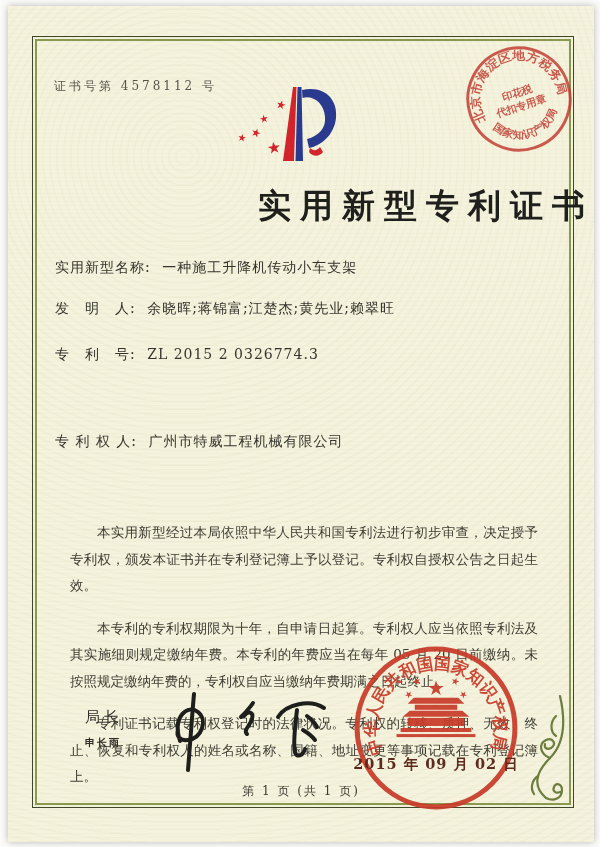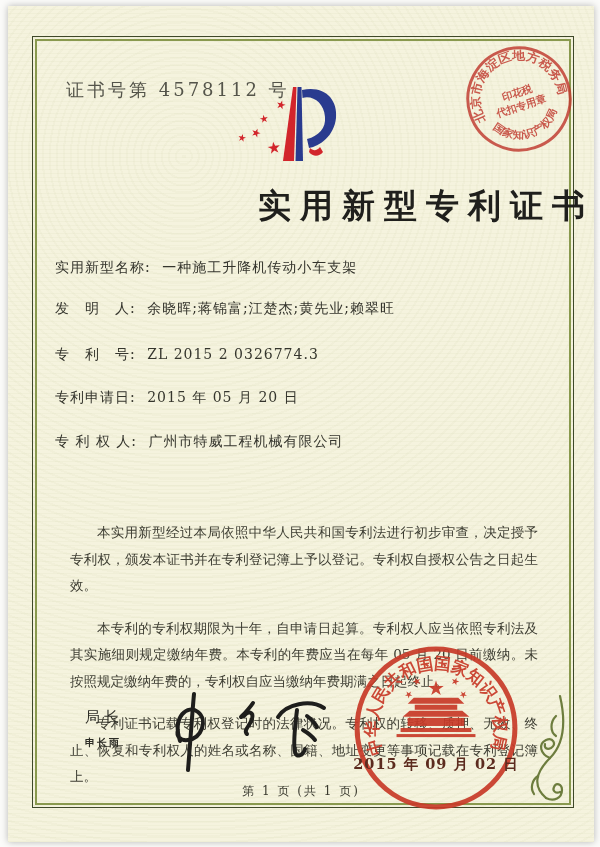--- a/index.html
+++ b/index.html
@@ -19,22 +19,22 @@
   }
   .frame-outer{
     position:absolute;left:24px;top:30px;right:20px;bottom:34px;
     border:1px solid #3e4829;
   }
   .frame-inner{
     position:absolute;inset:2px;
     border:2px solid #89994e;
   }
   .cert-no{
-    position:absolute;left:58px;top:72px;
-    font-size:18px;letter-spacing:3px;color:#54544a;
+    position:absolute;left:46px;top:72px;
+    font-size:12px;letter-spacing:3px;color:#54544a;
   }
   .logo{position:absolute;left:217px;top:78px;width:150px;height:95px;}
   .title{
     position:absolute;left:0;right:0;top:178px;text-align:right;
     font-size:33px;font-weight:700;letter-spacing:9px;color:#1f1f1c;
   }
   .fields{position:absolute;left:47px;top:253px;right:40px;height:250px;}
   .field-row{position:absolute;left:0;right:0;font-size:14px;color:#35352d;letter-spacing:1px;white-space:nowrap;}
   .field-row .lbl{display:inline-block;}
   .field-row .val{display:inline-block;margin-left:6px;}
@@ -111,24 +111,20 @@
       <span class="val">一种施工升降机传动小车支架</span>
     </div>
     <div class="field-row r1">
       <span class="lbl">发　明　人:</span>
       <span class="val">余晓晖;蒋锦富;江楚杰;黄先业;赖翠旺</span>
     </div>
     <div class="field-row r2">
       <span class="lbl">专　利　号:</span>
       <span class="val">ZL 2015 2 0326774.3</span>
     </div>
-    <div class="field-row r3">
-      <span class="lbl">专利申请日:</span>
-      <span class="val">2015 年 05 月 20 日</span>
-    </div>
     <div class="field-row r4">
       <span class="lbl">专 利 权 人:</span>
       <span class="val">广州市特威工程机械有限公司</span>
     </div>
   </div>
 
   <div class="paras">
     <p>本实用新型经过本局依照中华人民共和国专利法进行初步审查，决定授予专利权，颁发本证书并在专利登记簿上予以登记。专利权自授权公告之日起生效。</p>
     <p>本专利的专利权期限为十年，自申请日起算。专利权人应当依照专利法及其实施细则规定缴纳年费。本专利的年费应当在每年 05 月 20 日前缴纳。未按照规定缴纳年费的，专利权自应当缴纳年费期满之日起终止。</p>
     <p>专利证书记载专利权登记时的法律状况。专利权的转移、质押、无效、终止、恢复和专利权人的姓名或名称、国籍、地址变更等事项记载在专利登记簿上。</p>

